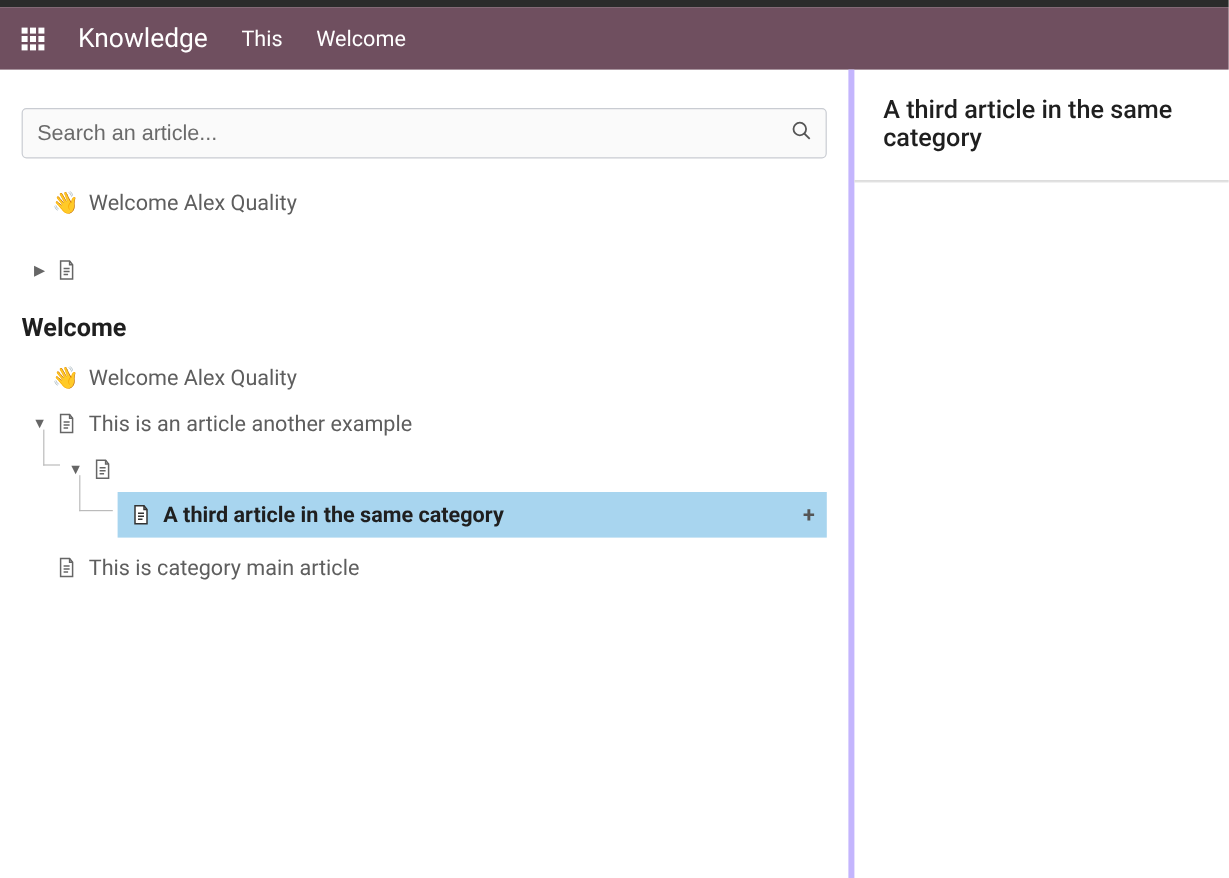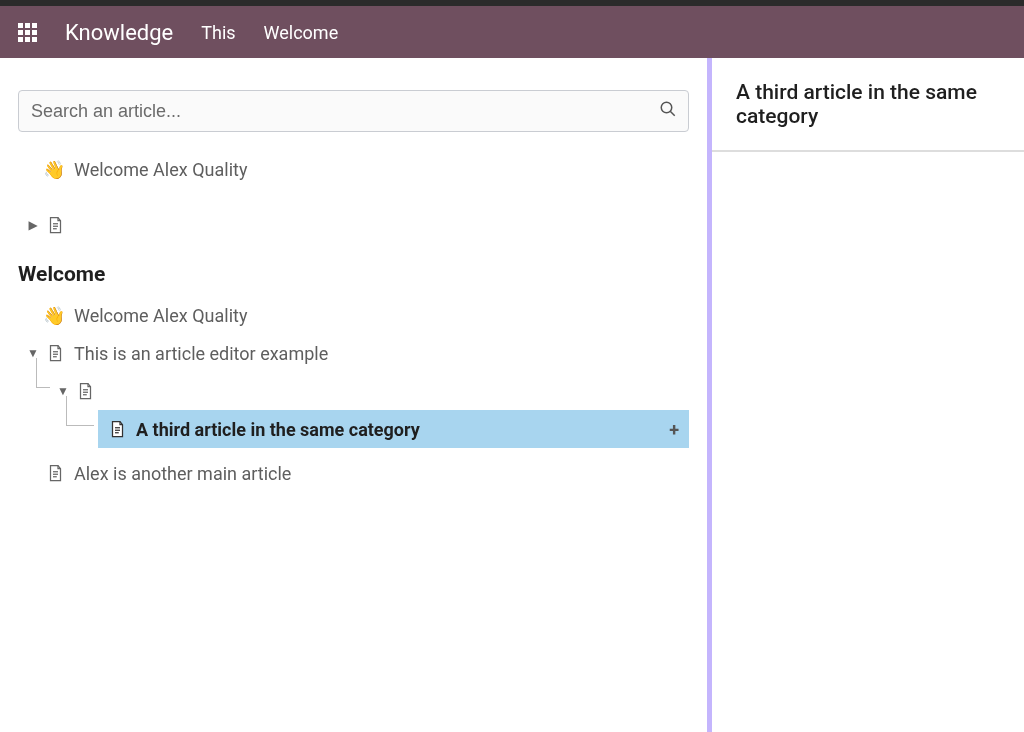--- a/index.html
+++ b/index.html
@@ -214,21 +214,21 @@
         <span class="caret">▼</span>
         <span class="icon">
           <svg class="doc-svg" viewBox="0 0 24 28" fill="none" stroke="#666" stroke-width="2">
             <path d="M4 2h12l4 5v19H4z" fill="#fff"></path>
               <path d="M16 2v5h4"></path>
             <line x1="8" y1="12" x2="16" y2="12"></line>
               <line x1="8" y1="16" x2="16" y2="16"></line>
               <line x1="8" y1="20" x2="14" y2="20"></line>
           </svg>
         </span>
-        <span>This is an article editor example</span>
+        <span>This is an article another example</span>
       </div>
 
       <div class="tree-row" style="padding-left:38px">
         <span class="branch" style="left:18px;top:-14px;height:30px;width:14px"></span>
         <span class="caret">▼</span>
         <span class="icon">
           <svg class="doc-svg" viewBox="0 0 24 28" fill="none" stroke="#666" stroke-width="2">
             <path d="M4 2h12l4 5v19H4z" fill="#fff"></path>
               <path d="M16 2v5h4"></path>
             <line x1="8" y1="12" x2="16" y2="12"></line>
@@ -258,21 +258,21 @@
       <div class="tree-row indent-1" style="margin-top:6px">
         <span class="icon">
           <svg class="doc-svg" viewBox="0 0 24 28" fill="none" stroke="#666" stroke-width="2">
             <path d="M4 2h12l4 5v19H4z" fill="#fff"></path>
               <path d="M16 2v5h4"></path>
             <line x1="8" y1="12" x2="16" y2="12"></line>
               <line x1="8" y1="16" x2="16" y2="16"></line>
               <line x1="8" y1="20" x2="14" y2="20"></line>
           </svg>
         </span>
-        <span>Alex is another main article</span>
+        <span>This is category main article</span>
       </div>
     </div>
 
   </div>
 
   <div class="content">
     <div class="content-title">A third article in the same category</div>
   </div>
 </div>
 

